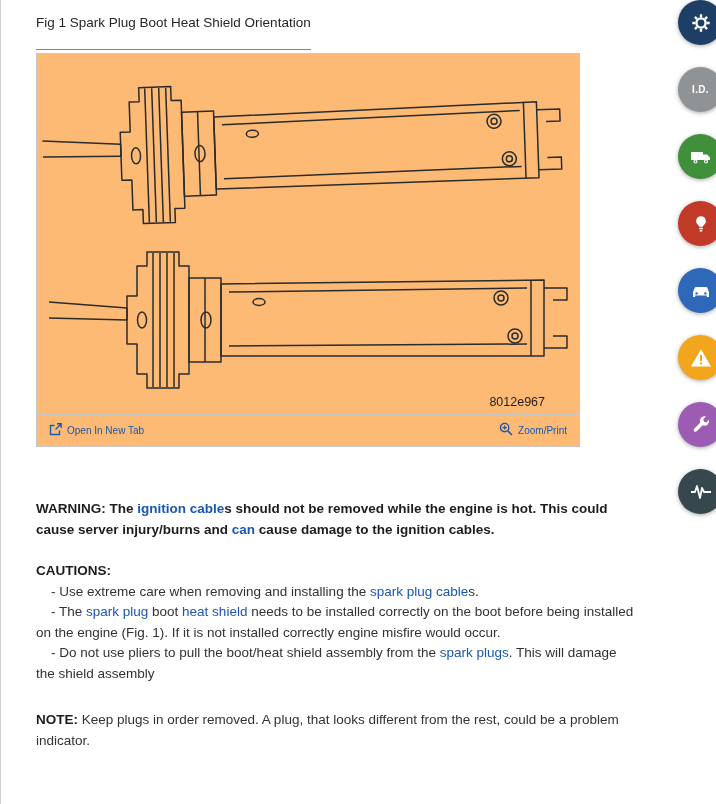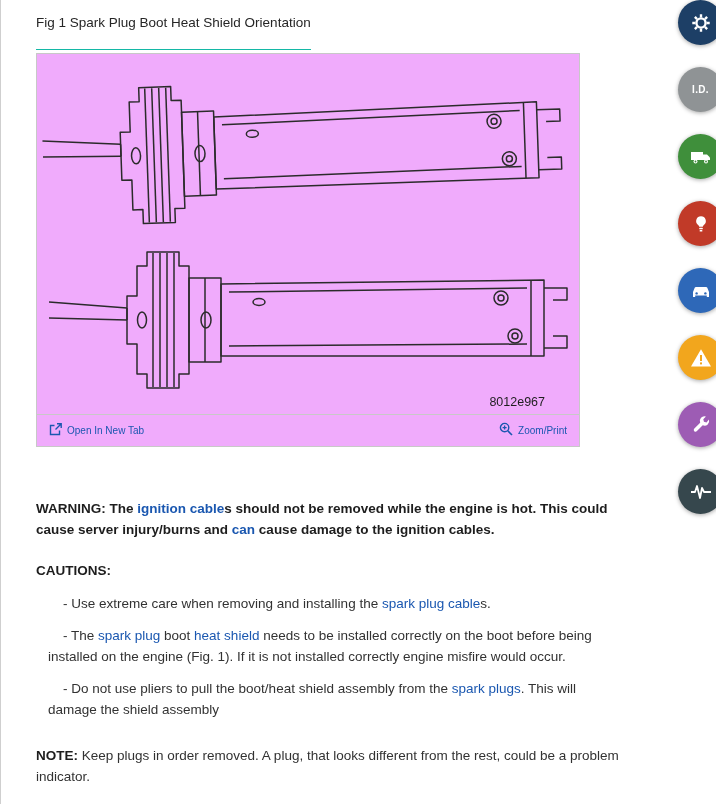--- a/index.html
+++ b/index.html
@@ -21,21 +21,21 @@
   .fig-title{
     display:inline-block;
     font-size:13.5px; color:#262626;
     padding-bottom:19px;
     border-bottom:1px solid #14b8a6;
   }
   .figure-box{
     margin-top:3px;
     width:544px;
     border:1px solid #c8c8c8;
-    background:#f0abfc;
+    background:#fdba74;
     box-sizing:border-box;
   }
   .figure-image{
     position:relative;
     height:360px;
     overflow:hidden;
   }
   .figure-image svg.drawing{ position:absolute; left:0; top:6px; }
   .image-code{
     position:absolute; right:34px; bottom:5px;
@@ -52,21 +52,21 @@
     cursor:pointer; text-decoration:none;
   }
   .text-block{
     margin-top:52px;
     font-size:13.5px; line-height:20.5px; color:#323232;
     width:600px;
   }
   .warning{ font-weight:bold; color:#1d1d1d; margin:0; }
   .lnk{ color:#1a57b0; cursor:pointer; text-decoration:none; }
   .cautions-header{ font-weight:bold; color:#1d1d1d; margin:21px 0 0 0; }
-  .bullet{ margin:12px; text-indent:15px; }
+  .bullet{ margin:0; text-indent:15px; }
   .para{ margin:26px 0 0 0; }
   .b{ font-weight:bold; color:#1d1d1d; }
   .sidebar{ position:absolute; top:0; right:0; width:60px; height:804px; }
   .side-btn{
     position:absolute; right:-7px;
     width:45px; height:45px; border-radius:50%;
     display:flex; align-items:center; justify-content:center;
     box-shadow:0 1px 4px rgba(0,0,0,.35);
     cursor:pointer;
   }

